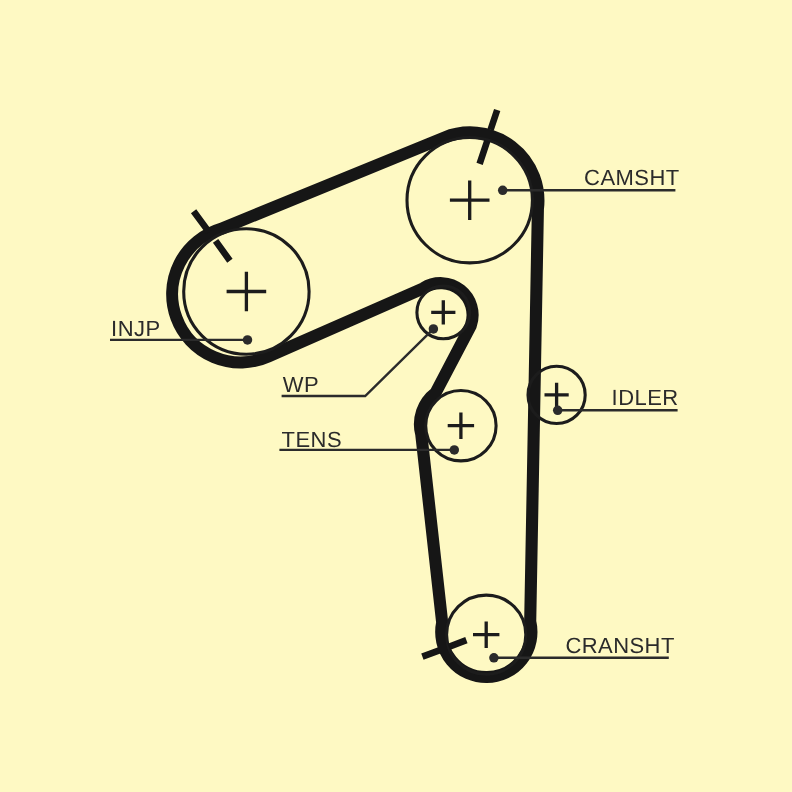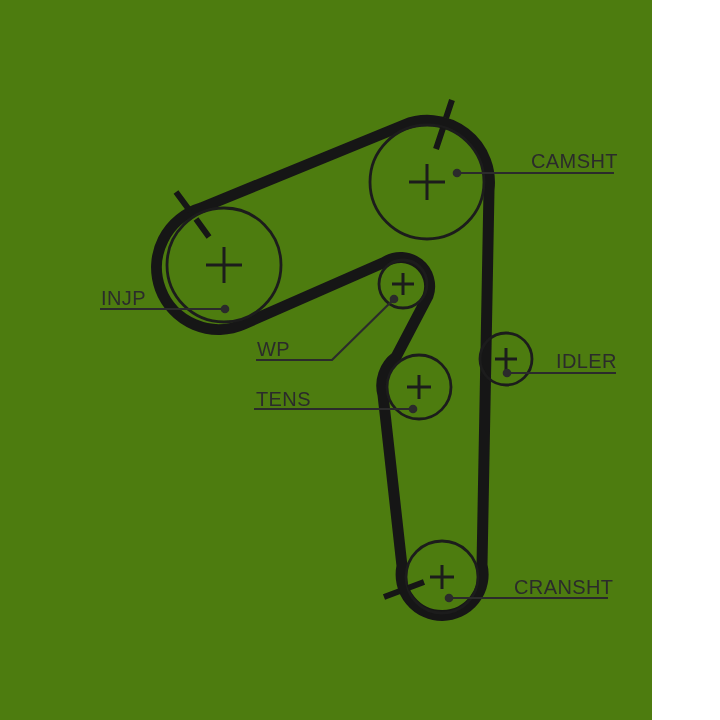--- a/index.html
+++ b/index.html
@@ -2,23 +2,23 @@
 <html><head>
 <meta charset="utf-8">
 <style>
   html, body {
     margin: 0;
     padding: 0;
     background: #ffffff;
   }
   .stage {
     position: relative;
-    width: 652px;
+    width: 720px;
     height: 720px;
-    background: #4d7c0f;
+    background: #fef9c3;
     overflow: hidden;
   }
   svg { display: block; }
   .belt {
     fill: none;
     stroke: #161616;
     stroke-width: 11;
     stroke-linejoin: round;
     stroke-linecap: round;
   }

